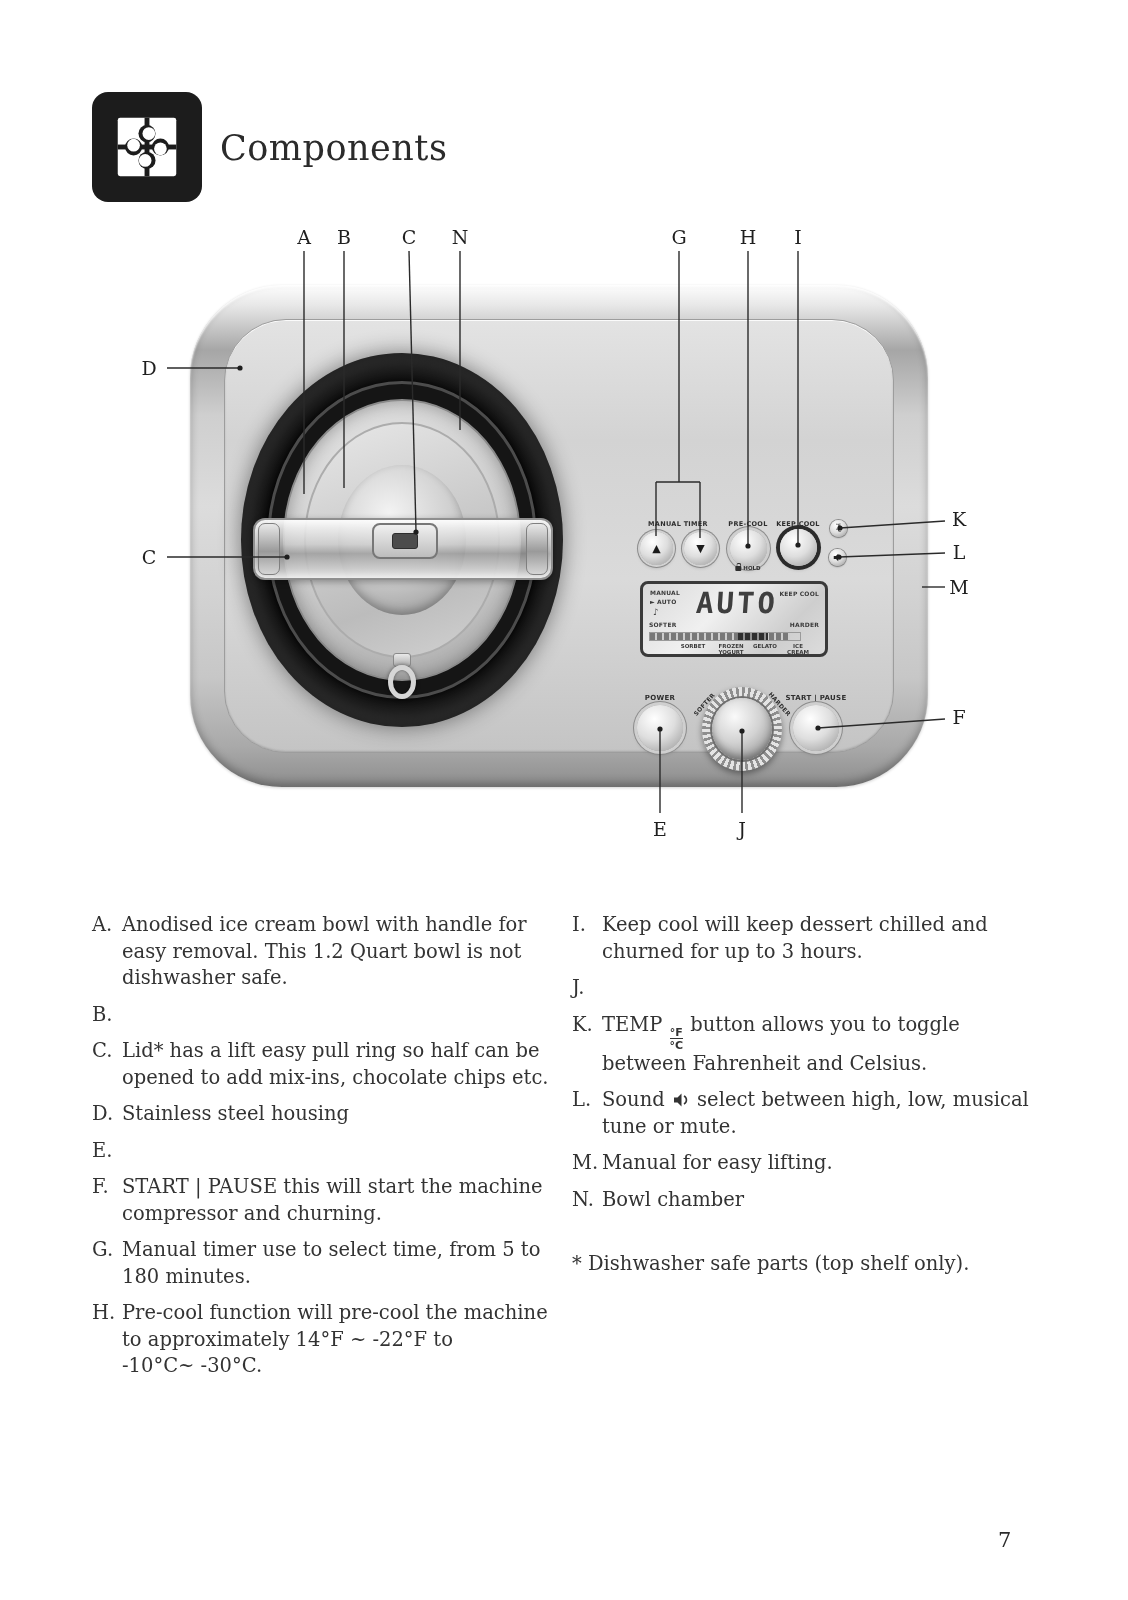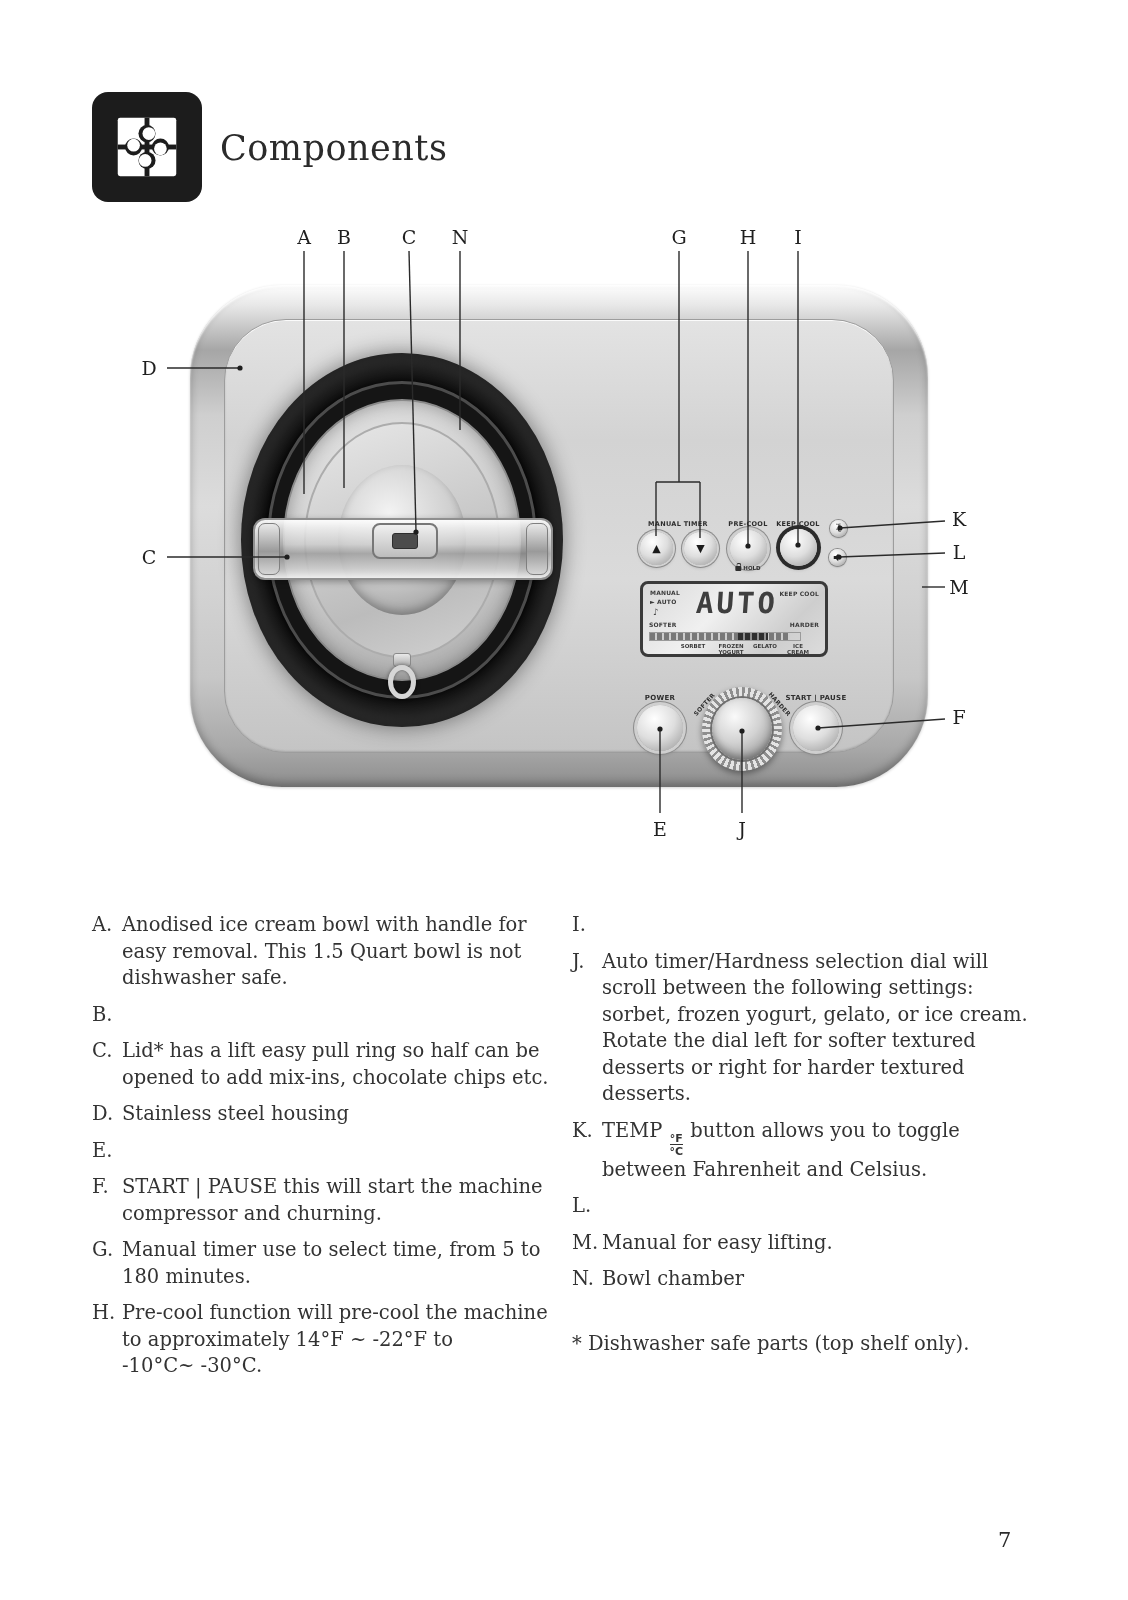--- a/index.html
+++ b/index.html
@@ -241,21 +241,21 @@
   <div class="co" style="left:959px;top:587px;" data-interactable="false">M</div>
   <div class="co" style="left:959px;top:717px;" data-interactable="false">F</div>
   <div class="co" style="left:660px;top:829px;" data-interactable="false">E</div>
   <div class="co" style="left:742px;top:829px;" data-interactable="false">J</div>
 </div>
 
 <div class="col col-left" data-interactable="false">
   <div class="item" data-interactable="false">
     <span class="letter" data-interactable="false">A.</span>
     <span class="itext" data-interactable="false">Anodised ice cream bowl with handle for
-easy removal. This 1.5 Quart bowl is not
+easy removal. This 1.2 Quart bowl is not
 dishwasher safe.</span>
   </div>
   <div class="item" data-interactable="false">
     <span class="letter" data-interactable="false">B.</span>
   </div>
   <div class="item" data-interactable="false">
     <span class="letter" data-interactable="false">C.</span>
     <span class="itext" data-interactable="false">Lid* has a lift easy pull ring so half can be
 opened to add mix-ins, chocolate chips etc.</span>
   </div>
@@ -280,37 +280,39 @@
     <span class="letter" data-interactable="false">H.</span>
     <span class="itext" data-interactable="false">Pre-cool function will pre-cool the machine
 to approximately 14°F ~ -22°F to
 -10°C~ -30°C.</span>
   </div>
 </div>
 
 <div class="col col-right" data-interactable="false">
   <div class="item" data-interactable="false">
     <span class="letter" data-interactable="false">I.</span>
+    <span class="itext" data-interactable="false">Keep cool will keep dessert chilled and
+churned for up to 3 hours.</span>
   </div>
   <div class="item" data-interactable="false">
     <span class="letter" data-interactable="false">J.</span>
-    <span class="itext" data-interactable="false">Auto timer/Hardness selection dial will
-scroll between the following settings:
-sorbet, frozen yogurt, gelato, or ice cream.
-Rotate the dial left for softer textured
-desserts or right for harder textured
-desserts.</span>
   </div>
   <div class="item" data-interactable="false">
     <span class="letter" data-interactable="false">K.</span>
     <span class="itext" data-interactable="false"><span data-interactable="false">TEMP </span><span class="fc" data-interactable="false"><span class="fct" data-interactable="false">°F</span><span class="fcb" data-interactable="false">°C</span></span><span data-interactable="false"> button allows you to toggle
 between Fahrenheit and Celsius.</span></span>
   </div>
   <div class="item" data-interactable="false">
     <span class="letter" data-interactable="false">L.</span>
+    <span class="itext" data-interactable="false"><span data-interactable="false">Sound </span><svg class="spk" width="16" height="16" viewBox="0 0 16 16" data-interactable="false">
+          <path d="M1,5.5 h3.5 l4,-4 v13 l-4,-4 h-3.5 z" fill="#333"></path>
+          <path d="M11,4 a4.5,4.5 0 0 1 0,8" fill="none" stroke="#333" stroke-width="1.6"></path>
+          <path d="M13.2,2.5 a7,7 0 0 1 0,11" fill="none" stroke="#333" stroke-width="1.6" opacity="0"></path>
+        </svg><span data-interactable="false"> select between high, low, musical
+tune or mute.</span></span>
   </div>
   <div class="item" data-interactable="false">
     <span class="letter" data-interactable="false">M.</span>
     <span class="itext" data-interactable="false">Manual for easy lifting.</span>
   </div>
   <div class="item" data-interactable="false">
     <span class="letter" data-interactable="false">N.</span>
     <span class="itext" data-interactable="false">Bowl chamber</span>
   </div>
   <div class="footnote" data-interactable="false">* Dishwasher safe parts (top shelf only).</div>

